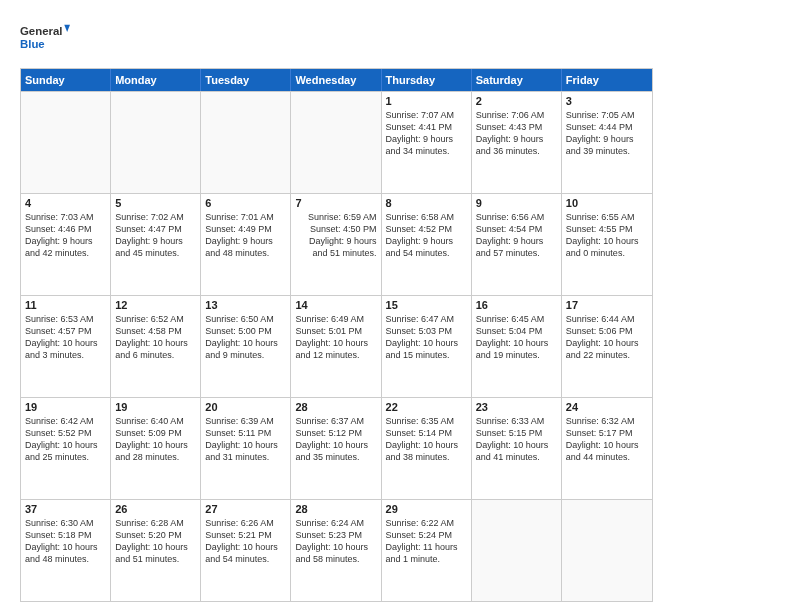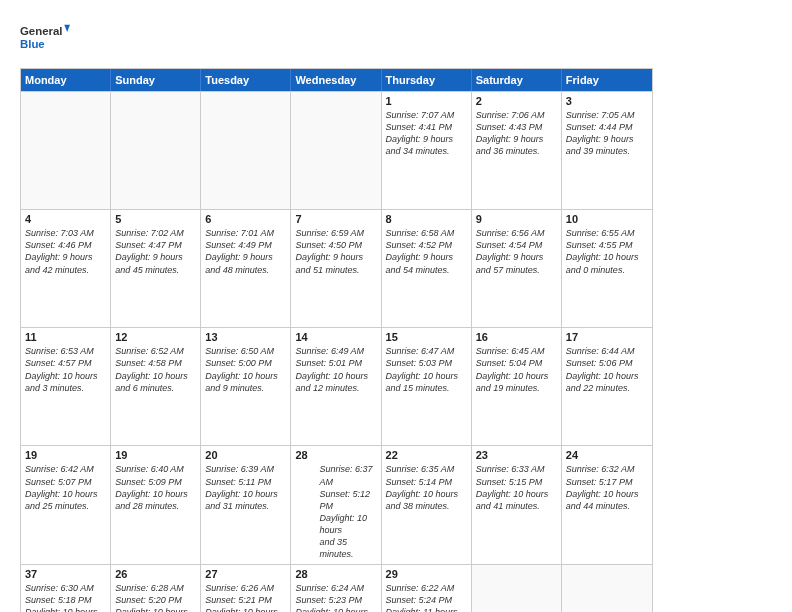--- a/index.html
+++ b/index.html
@@ -85,21 +85,20 @@
     .day-num {
       font-size: 11px;
       font-weight: bold;
       color: #222;
       margin-bottom: 2px;
     }
     .day-info {
       font-size: 9px;
       color: #333;
       line-height: 1.35;
-      font-style: italic;
     }
   </style>
 </head>
 <body>
 
 <div class="page">
   <div class="header">
     <div class="logo">
   <svg width="50" height="42" viewBox="0 0 70 42" xmlns="http://www.w3.org/2000/svg">
     <text x="0" y="18" font-size="16" font-weight="bold" font-family="Arial" fill="#333">General</text>
@@ -108,22 +107,22 @@
   </svg>
 </div>
     <div class="title-block">
       <div class="month-title"></div>
       <div class="subtitle"></div>
     </div>
   </div>
 
   <div class="calendar">
     <div class="cal-header">
-    <div class="cal-header-cell">Monday</div>
-        <div class="cal-header-cell">Sunday</div>
+    <div class="cal-header-cell">Sunday</div>
+        <div class="cal-header-cell">Monday</div>
         <div class="cal-header-cell">Tuesday</div>
         <div class="cal-header-cell">Wednesday</div>
         <div class="cal-header-cell">Thursday</div>
         <div class="cal-header-cell">Saturday</div>
         <div class="cal-header-cell">Friday</div>
       </div>
     <div class="cal-body">
     <div class="cal-row">
           <div class="cal-cell empty"></div>
           <div class="cal-cell empty"></div>
@@ -168,21 +167,21 @@
           </div>
           <div class="cal-cell">
             <div class="day-num">6</div>
             <div class="day-info" style="white-space: pre-line;">Sunrise: 7:01 AM
 Sunset: 4:49 PM
 Daylight: 9 hours
 and 48 minutes.</div>
           </div>
           <div class="cal-cell">
             <div class="day-num">7</div>
-            <div class="day-info" style="white-space: pre-line;">Sunrise: 6:59 AM
+            <div class="day-info" style="white-space: pre-line; text-align: right;">Sunrise: 6:59 AM
 Sunset: 4:50 PM
 Daylight: 9 hours
 and 51 minutes.</div>
           </div>
           <div class="cal-cell">
             <div class="day-num">8</div>
             <div class="day-info" style="white-space: pre-line;">Sunrise: 6:58 AM
 Sunset: 4:52 PM
 Daylight: 9 hours
 and 54 minutes.</div>
@@ -250,41 +249,41 @@
             <div class="day-info" style="white-space: pre-line;">Sunrise: 6:44 AM
 Sunset: 5:06 PM
 Daylight: 10 hours
 and 22 minutes.</div>
           </div>
         </div>
         <div class="cal-row">
           <div class="cal-cell">
             <div class="day-num">19</div>
             <div class="day-info" style="white-space: pre-line;">Sunrise: 6:42 AM
-Sunset: 5:07 PM
+Sunset: 5:52 PM
 Daylight: 10 hours
 and 25 minutes.</div>
           </div>
           <div class="cal-cell">
             <div class="day-num">19</div>
             <div class="day-info" style="white-space: pre-line;">Sunrise: 6:40 AM
 Sunset: 5:09 PM
 Daylight: 10 hours
 and 28 minutes.</div>
           </div>
           <div class="cal-cell">
             <div class="day-num">20</div>
             <div class="day-info" style="white-space: pre-line;">Sunrise: 6:39 AM
 Sunset: 5:11 PM
 Daylight: 10 hours
 and 31 minutes.</div>
           </div>
           <div class="cal-cell">
             <div class="day-num">28</div>
-            <div class="day-info" style="white-space: pre-line; margin-left: 24px;">Sunrise: 6:37 AM
+            <div class="day-info" style="white-space: pre-line;">Sunrise: 6:37 AM
 Sunset: 5:12 PM
 Daylight: 10 hours
 and 35 minutes.</div>
           </div>
           <div class="cal-cell">
             <div class="day-num">22</div>
             <div class="day-info" style="white-space: pre-line;">Sunrise: 6:35 AM
 Sunset: 5:14 PM
 Daylight: 10 hours
 and 38 minutes.</div>

